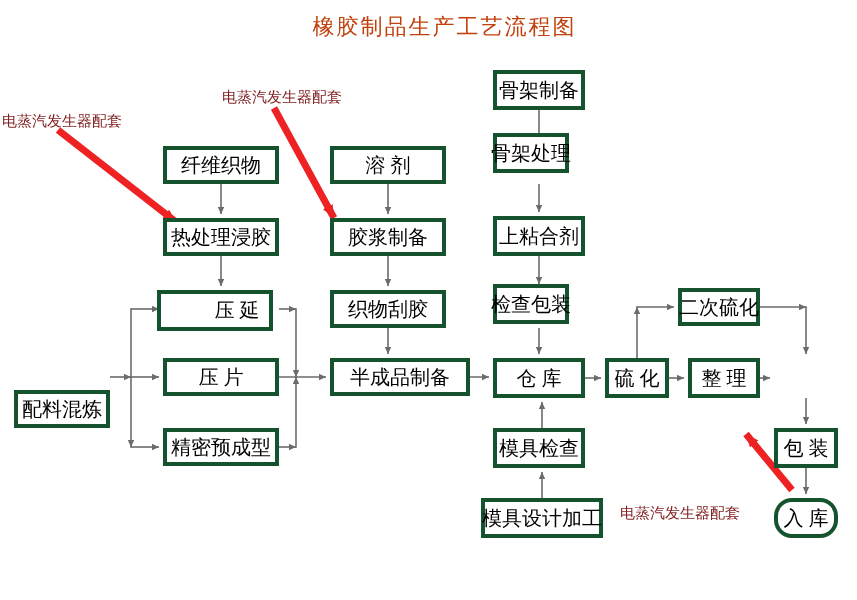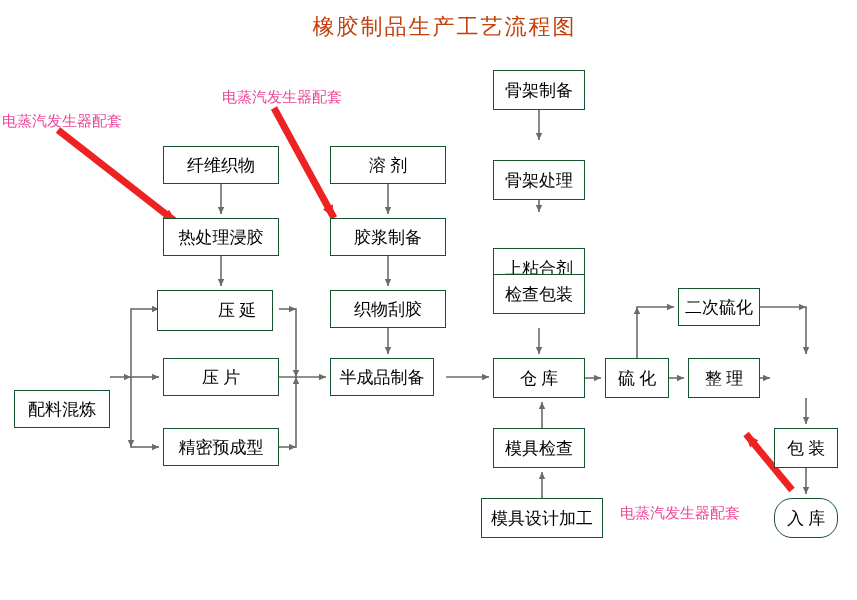--- a/index.html
+++ b/index.html
@@ -23,33 +23,33 @@
     text-align: center;
     font-size: 22px;
     font-family: "Liberation Serif", "DejaVu Serif", serif;
     color: #c2410c;
     letter-spacing: 2px;
     margin-left: 16px;
   }
   .node {
     position: absolute;
     box-sizing: border-box;
-    border: 1px solid #14532d;
+    border: 4px solid #14532d;
     background: #ffffff;
     color: #000000;
-    font-size: 17px;
+    font-size: 20px;
     display: flex;
     align-items: center;
     justify-content: center;
     text-align: center;
     white-space: nowrap;
   }
   .annot {
     position: absolute;
-    color: #ec4899;
+    color: #7f1d1d;
     font-size: 15px;
     font-family: "Liberation Serif", "DejaVu Serif", serif;
     white-space: nowrap;
   }
   svg.wires {
     position: absolute;
     left: 0;
     top: 0;
     width: 857px;
     height: 600px;
@@ -147,33 +147,33 @@
   </div>
   <div class="node" style="left:330px;top:146px;width:116px;height:38px;">
     <span>溶  剂</span>
   </div>
   <div class="node" style="left:330px;top:218px;width:116px;height:38px;">
     <span>胶浆制备</span>
   </div>
   <div class="node" style="left:330px;top:290px;width:116px;height:38px;">
     <span>织物刮胶</span>
   </div>
-  <div class="node" style="left:330px;top:358px;width:104px;height:38px;">
+  <div class="node" style="left:330px;top:358px;width:140px;height:38px;">
     <span>半成品制备</span>
   </div>
   <div class="node" style="left:493px;top:70px;width:92px;height:40px;">
     <span>骨架制备</span>
   </div>
-  <div class="node" style="left:493px;top:160px;width:92px;height:40px;font-family:Liberation Mono, monospace;">
+  <div class="node" style="left:493px;top:133px;width:76px;height:40px;font-family:Liberation Mono, monospace;">
     <span>骨架处理</span>
   </div>
-  <div class="node" style="left:493px;top:216px;width:92px;height:40px;margin-top:32px;">
+  <div class="node" style="left:493px;top:216px;width:92px;height:40px;">
     <span>上粘合剂</span>
   </div>
-  <div class="node" style="left:493px;top:274px;width:92px;height:40px;">
+  <div class="node" style="left:493px;top:284px;width:76px;height:40px;">
     <span>检查包装</span>
   </div>
   <div class="node" style="left:493px;top:358px;width:92px;height:40px;">
     <span>仓  库</span>
   </div>
   <div class="node" style="left:493px;top:428px;width:92px;height:40px;">
     <span>模具检查</span>
   </div>
   <div class="node" style="left:481px;top:498px;width:122px;height:40px;">
     <span>模具设计加工</span>

